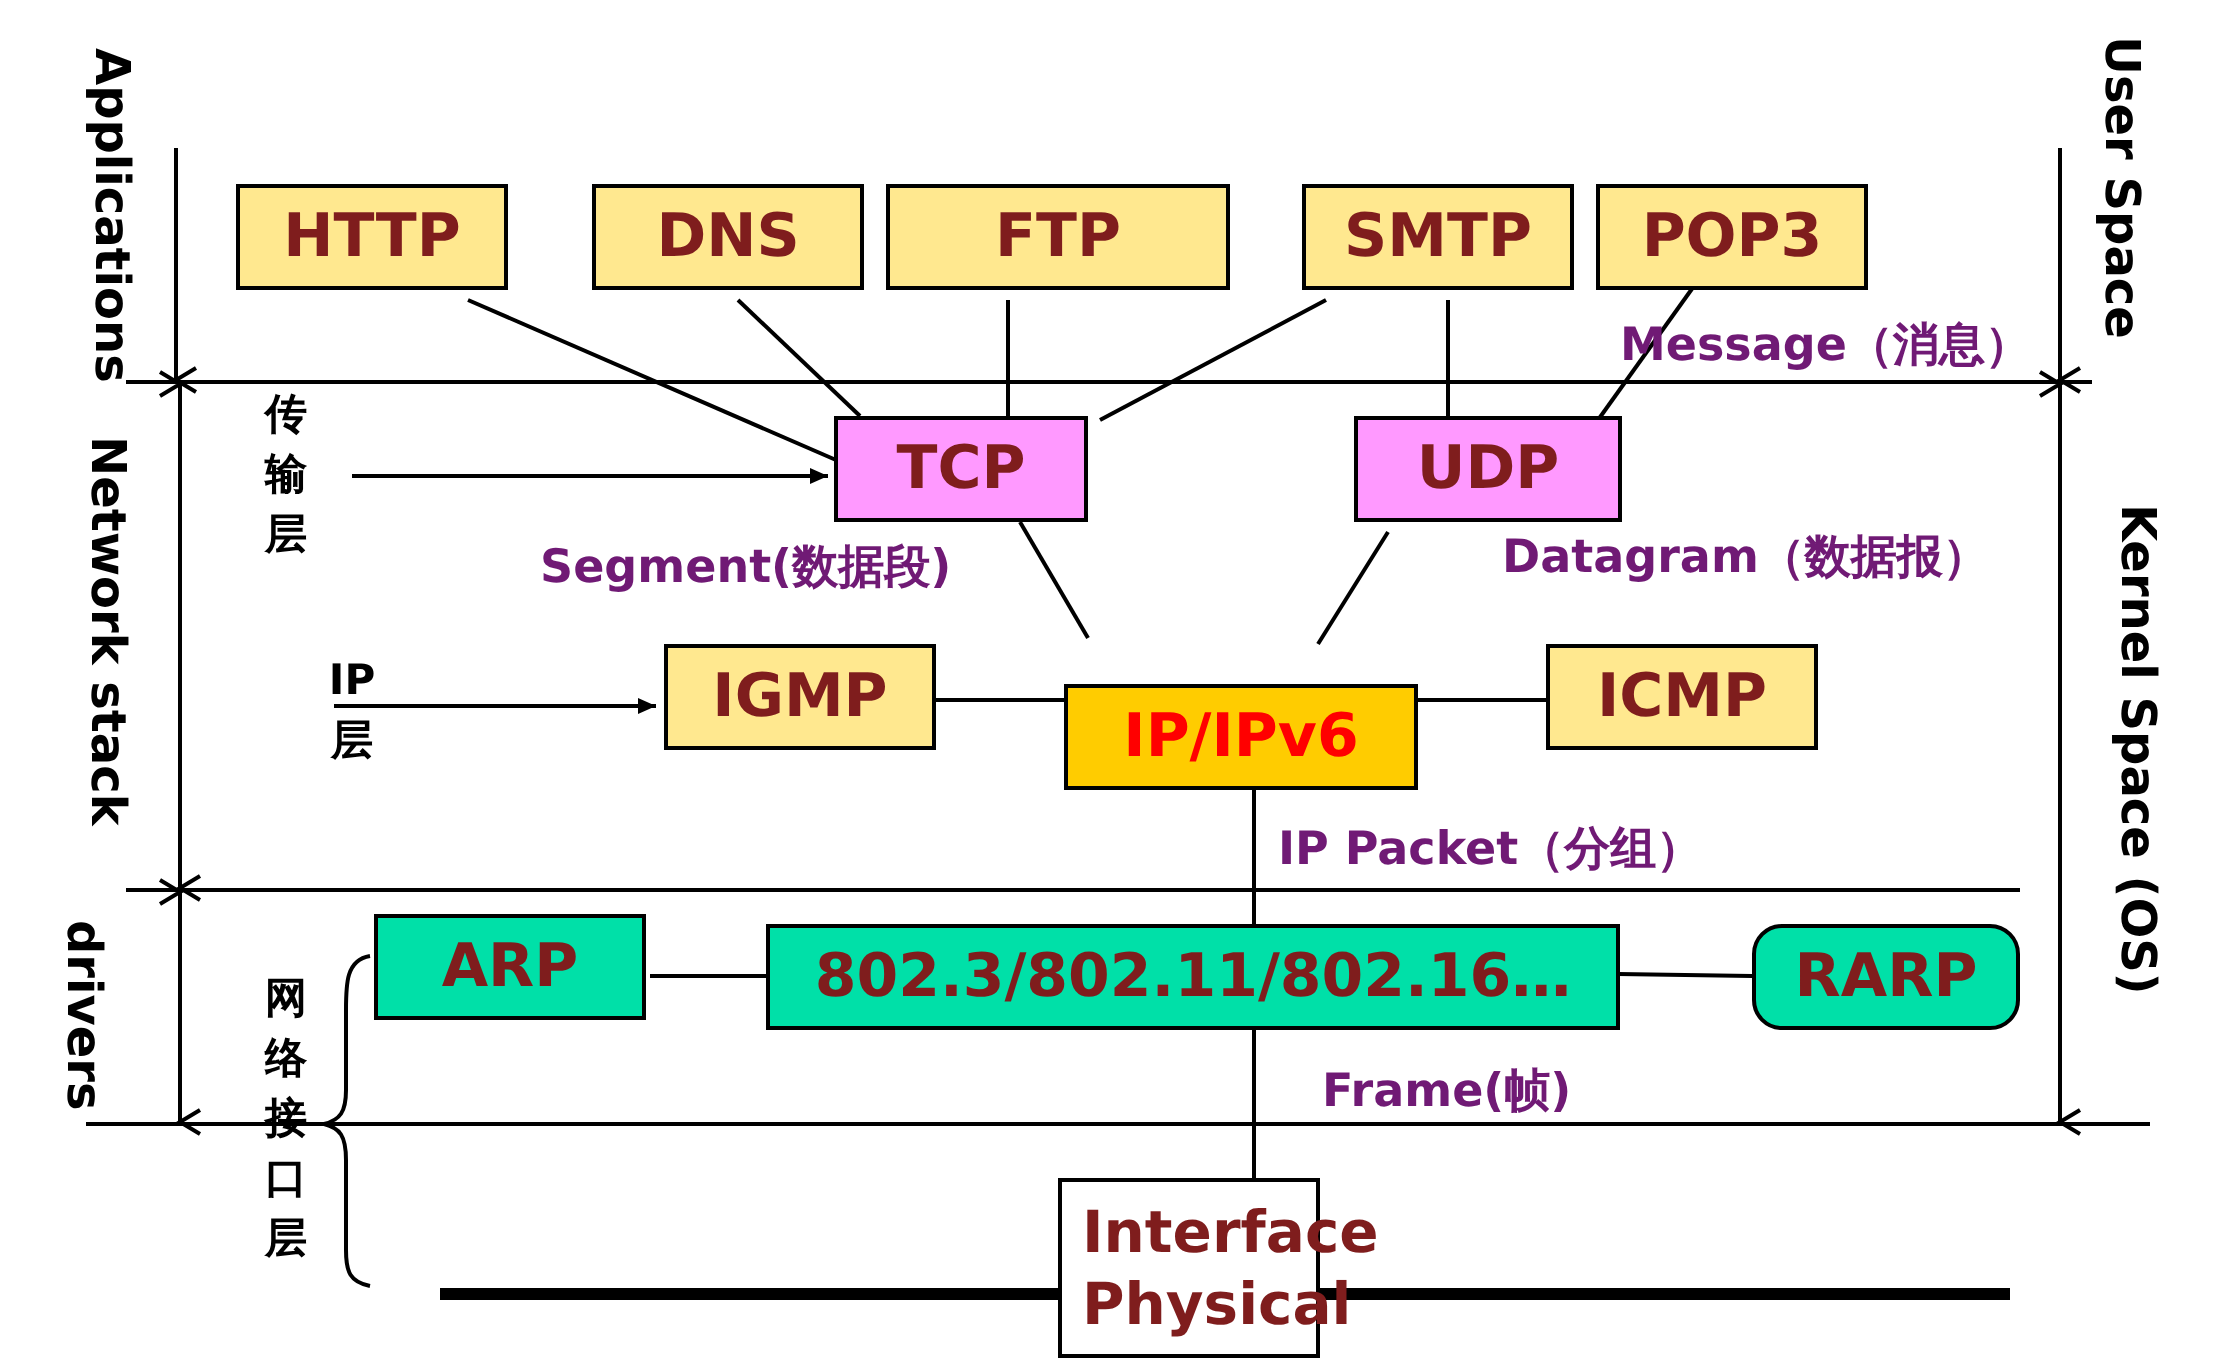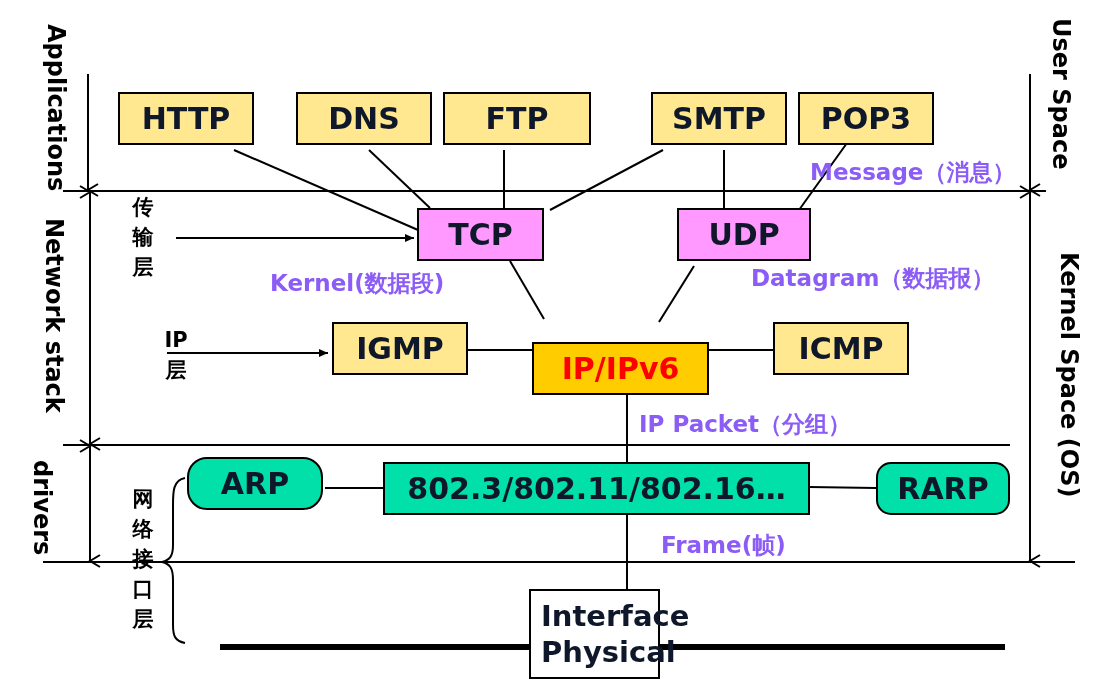--- a/index.html
+++ b/index.html
@@ -1,29 +1,29 @@
 <!DOCTYPE html>
 <html><head>
 <meta charset="utf-8">
 <style>
   html, body { margin: 0; padding: 0; background: #ffffff; }
   body { width: 1116px; height: 684px; position: relative; overflow: hidden;
          font-family: "DejaVu Sans", "Liberation Sans", sans-serif; }
   #lines { position: absolute; left: 0; top: 0; width: 1116px; height: 684px; }
   .box { position: absolute; box-sizing: border-box; border: 2px solid #000;
          display: flex; align-items: center; justify-content: center;
-         font-weight: bold; font-size: 30px; color: #0f172a; }
+         font-weight: bold; font-size: 30px; color: #7f1d1d; }
   .app  { background: #ffe88f; height: 53px; top: 92px; }
   .trans { background: #ff99ff; height: 53px; top: 208px; }
   .ipl  { background: #ffe88f; height: 53px; top: 322px; }
   .ipmain { background: #ffcc00; color: #ff0000; }
   .link { background: #00e0a8; height: 53px; }
   .phys { background: #fff; flex-direction: column; align-items: flex-start; justify-content: center;
           padding-left: 10px; font-size: 29px; line-height: 36px; }
-  .lbl { position: absolute; font-weight: bold; font-size: 23px; color: #8b5cf6; white-space: nowrap; }
+  .lbl { position: absolute; font-weight: bold; font-size: 23px; color: #701a75; white-space: nowrap; }
   .vlabel { position: absolute; font-weight: bold; font-size: 24px; color: #000; white-space: nowrap;
             transform-origin: 0 0; transform: rotate(90deg); }
   .cn { position: absolute; font-weight: bold; font-size: 21px; line-height: 30px; width: 26px; text-align: center; }
 </style>
 </head>
 <body>
 
 <svg id="lines" xmlns="http://www.w3.org/2000/svg" width="1116" height="684">
   <defs>
     <marker id="arr" markerWidth="10" markerHeight="10" refX="9" refY="5" orient="auto" markerUnits="userSpaceOnUse">
@@ -92,37 +92,37 @@
 <div class="cn" style="left:130px; top:484px;">
   <div>网</div>
   <div>络</div>
   <div>接</div>
   <div>口</div>
   <div>层</div>
 </div>
 
 <div class="box app" style="left:118px; width:136px;">HTTP</div>
 <div class="box app" style="left:283px; width:136px;margin-left:13px;">DNS</div>
-<div class="box app" style="left:443px; width:148px;">FTP</div>
+<div class="box app" style="left:443px; width:172px;">FTP</div>
 <div class="box app" style="left:651px; width:136px;">SMTP</div>
 <div class="box app" style="left:798px; width:136px;">POP3</div>
 
 <div class="box trans" style="left:417px; width:127px;">TCP</div>
 <div class="box trans" style="left:677px; width:134px;">UDP</div>
 
 <div class="box ipl" style="left:332px; width:136px;">IGMP</div>
 <div class="box ipl ipmain" style="left:532px; width:177px;margin-top:20px;">IP/IPv6</div>
 <div class="box ipl" style="left:773px; width:136px;">ICMP</div>
 
-<div class="box link" style="left:187px; top:457px; width:136px;border-radius:20px;">ARP</div>
+<div class="box link" style="left:187px; top:457px; width:136px;">ARP</div>
 <div class="box link" style="left:383px; top:462px; width:427px;">802.3/802.11/802.16…</div>
 <div class="box link" style="left:876px; top:462px; width:134px;border-radius:15px;">RARP</div>
 
 <div class="box phys" style="left:529px; top:589px; width:131px; height:90px;">
   <span>Interface</span>
   <span>Physical</span>
 </div>
 
 <div class="lbl" style="left:810px; top:157px;">Message（消息）</div>
-<div class="lbl" style="left:270px; top:268px;">Kernel(数据段)</div>
+<div class="lbl" style="left:270px; top:268px;">Segment(数据段)</div>
 <div class="lbl" style="left:751px; top:263px;">Datagram（数据报）</div>
 <div class="lbl" style="left:639px; top:409px;">IP Packet（分组）</div>
 <div class="lbl" style="left:661px; top:530px;">Frame(帧)</div>
 
 </body></html>

